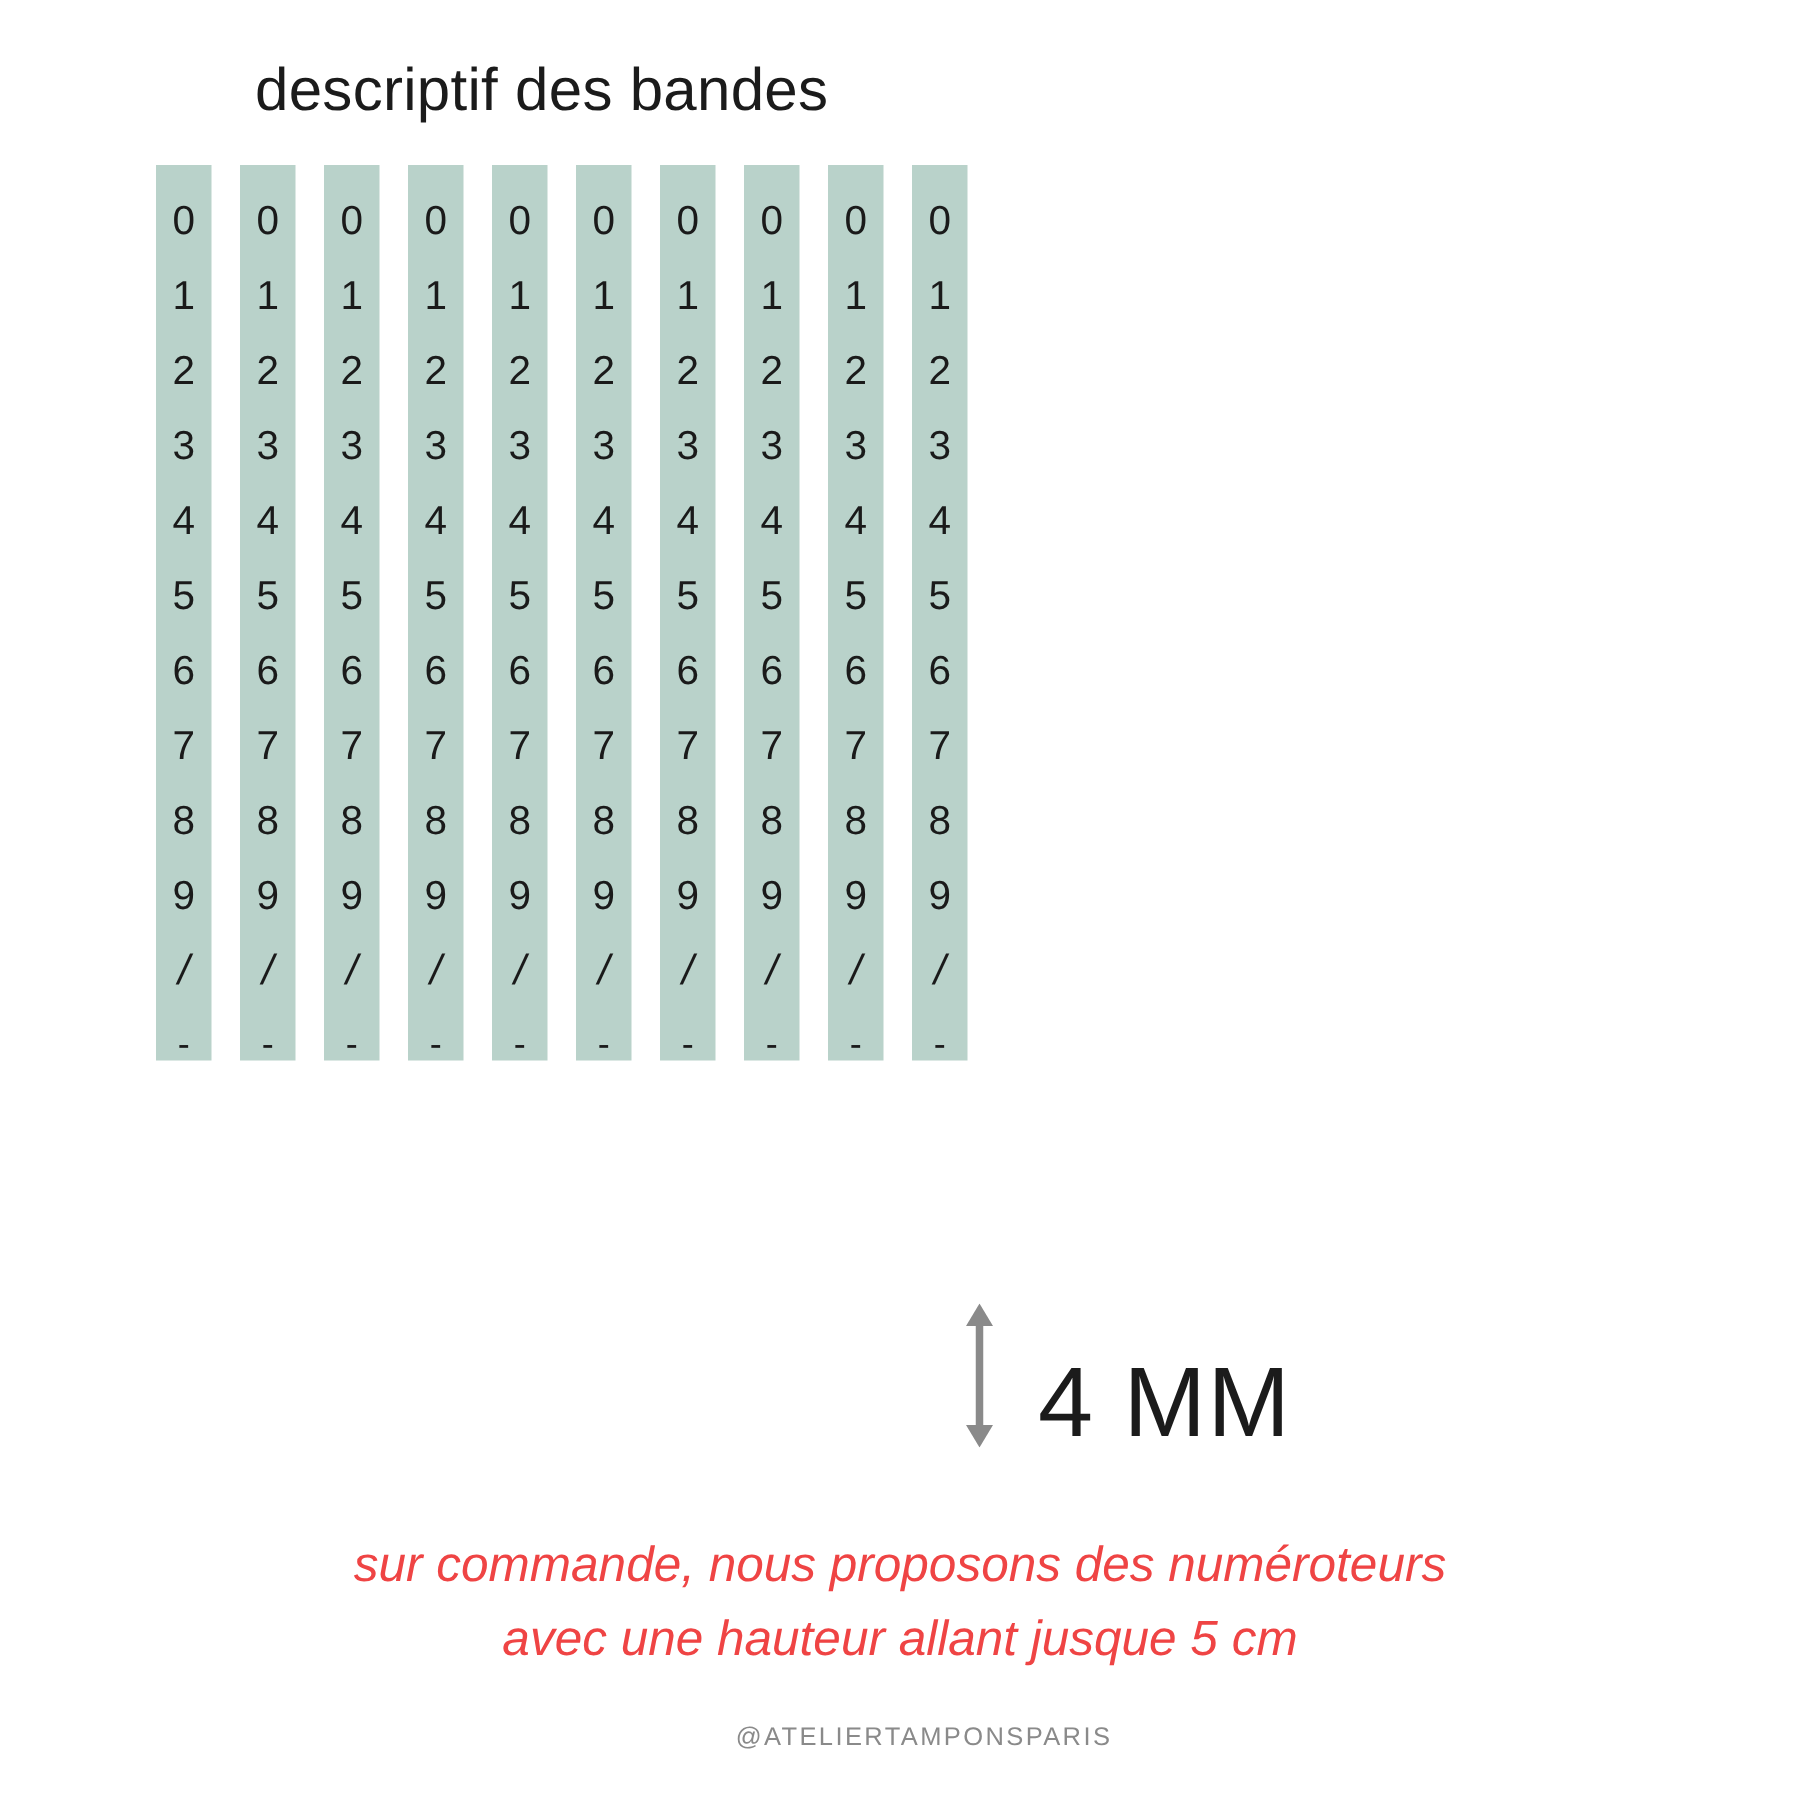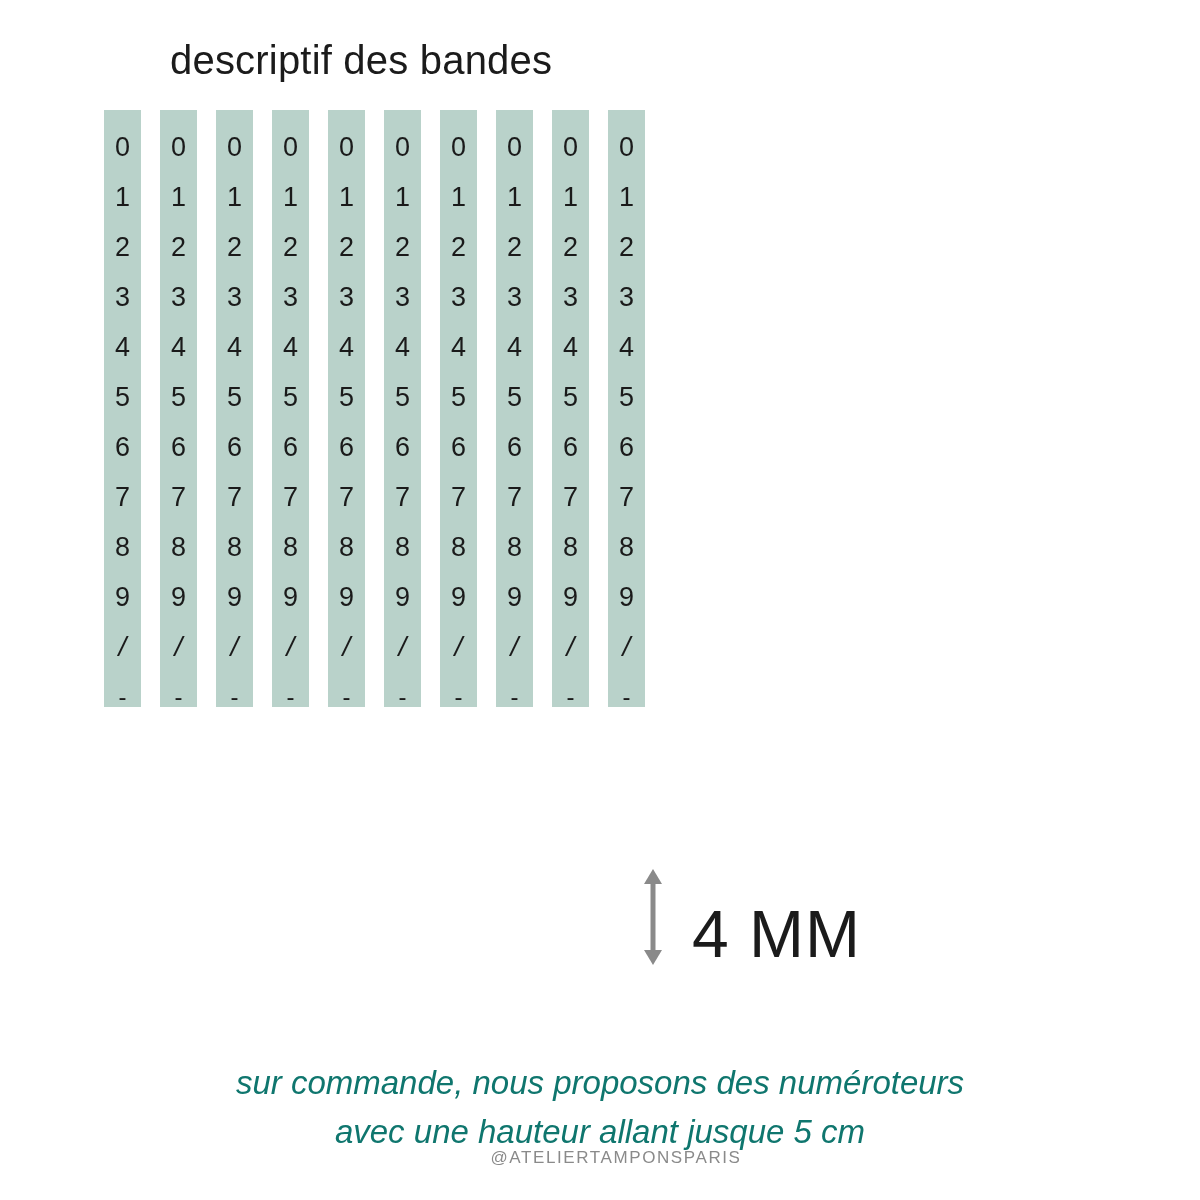--- a/index.html
+++ b/index.html
@@ -109,22 +109,21 @@
   
   .note {
     position: absolute;
     left: 0;
     top: 1018px;
     width: 1200px;
     text-align: center;
     font-style: italic;
     font-size: 33px;
     line-height: 49px;
-    color: #0f766e;
-    margin-top: 40px;
+    color: #ef4444;
   }
 
   
   .handle {
     position: absolute;
     left: 16px;
     top: 1148px;
     width: 1200px;
     text-align: center;
     font-size: 17px;

